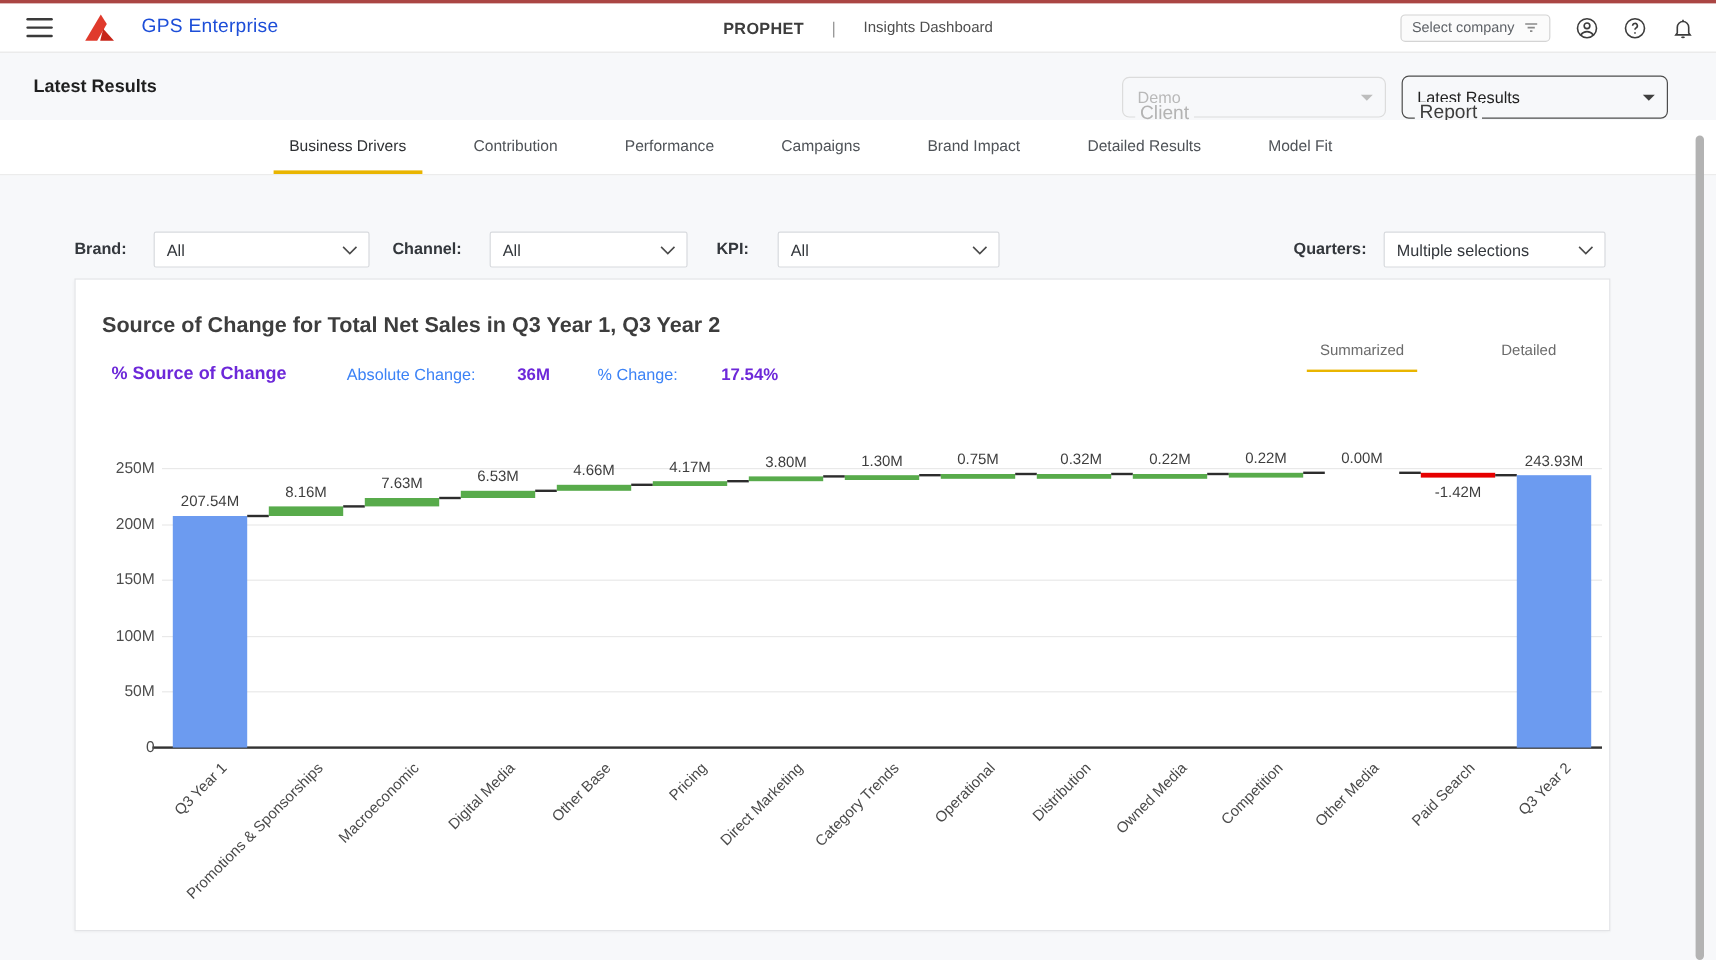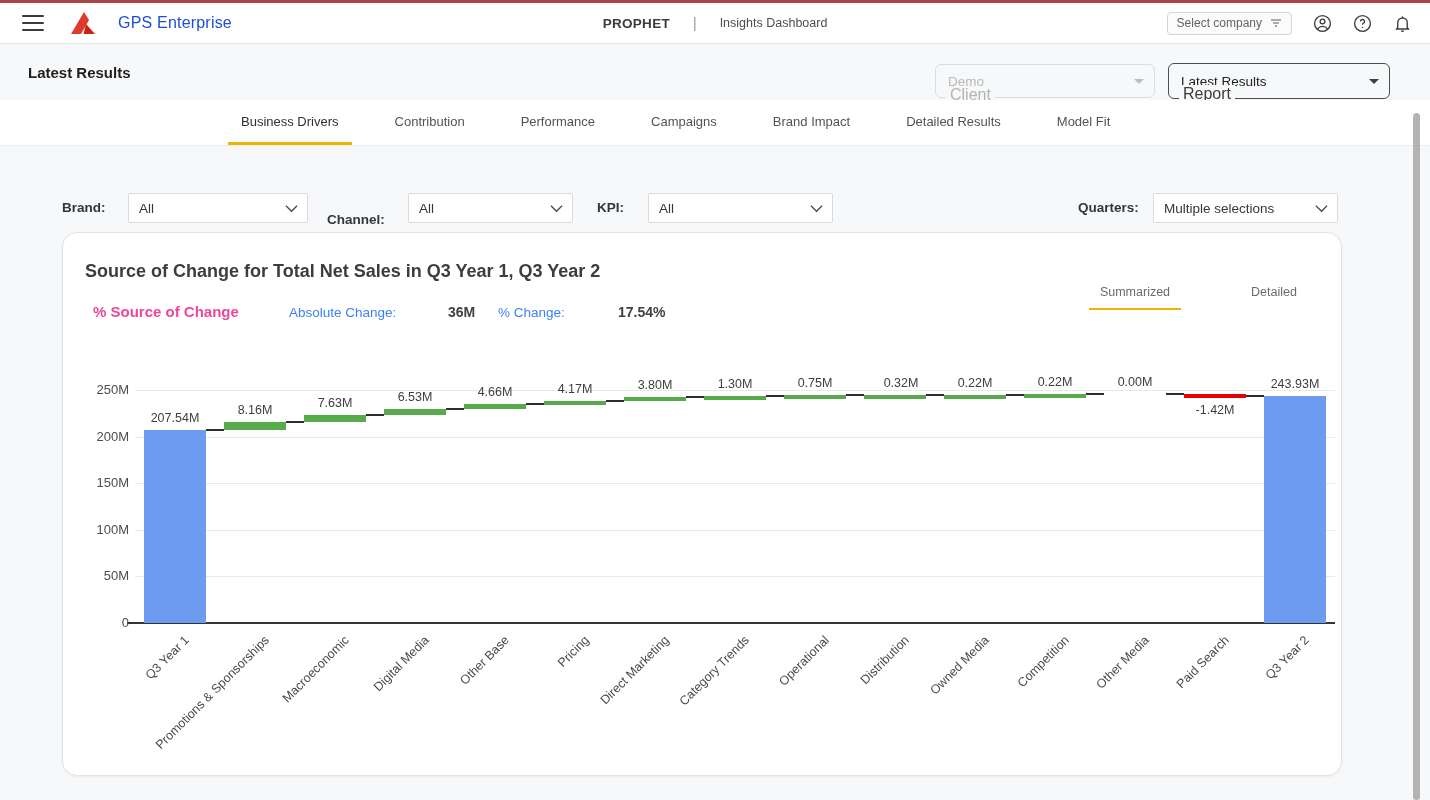--- a/index.html
+++ b/index.html
@@ -51,25 +51,25 @@
   
   .filterbar { position:absolute; left:0; top:146px; width:100%; height:86px; }
   .flabel { position:absolute; font-size:13.5px; font-weight:700; color:#33373c; top:54px; }
   .fselect { position:absolute; top:47px; height:30px; background:#fff; border:1px solid #d8dade; border-radius:2px;
              display:flex; align-items:center; justify-content:space-between; padding:0 9px 0 10px;
              font-size:13.5px; color:#33373c; cursor:pointer; }
   .chev { width:13px; height:9px; }
 
   
   .card { position:absolute; left:62px; top:232px; width:1280px; height:544px; background:#ffffff;
-          border:1px solid #e2e3e6; border-radius:15px; box-shadow:0 1px 3px rgba(0,0,0,0.06); }
+          border:1px solid #e2e3e6; border-radius:0; box-shadow:0 1px 3px rgba(0,0,0,0.06); }
   .card-title { position:absolute; left:22px; top:28px; font-size:18px; font-weight:700; color:#3d3d3d; }
-  .metric-name { position:absolute; left:30px; top:70px; font-size:15px; font-weight:700; color:#ec4899; }
+  .metric-name { position:absolute; left:30px; top:70px; font-size:15px; font-weight:700; color:#6d28d9; }
   .mk-label { position:absolute; font-size:13.5px; color:#3b82f6; top:72px; }
-  .mk-value { position:absolute; font-size:14px; font-weight:700; color:#404040; top:71px;margin-left:17px; }
+  .mk-value { position:absolute; font-size:14px; font-weight:700; color:#6d28d9; top:71px; }
   .toggle-item { position:absolute; top:52px; font-size:12.5px; color:#6b6b6b; text-align:center; padding-bottom:9px; cursor:pointer; }
   .toggle-item.active { border-bottom:2px solid #e9b500; }
 
   
   .plot { position:absolute; left:72px; top:140px; width:1200px; height:250px; }
   .gridline { position:absolute; left:0; width:100%; height:1px; background:#e9e9e9; }
   .gridline.zero { height:2px; background:#333333; left:-8px; width:calc(100% + 8px); }
   .ytick { position:absolute; left:-66px; width:60px; text-align:right; font-size:13px; color:#4d4d4d; height:18px; line-height:18px; }
   .bar { position:absolute; }
   .bar.total { background:#6c9bf0; }
@@ -160,21 +160,21 @@
   </div>
 
   <div class="filterbar" id="filterbar">
       <div class="flabel" style="left: 62px;">Brand:</div>
       <div class="fselect" style="left: 128px; width: 180px;">
         <span>All</span>
         <svg class="chev" viewBox="0 0 14 9" fill="none">
           <polyline points="1,1.5 7,7.5 13,1.5" stroke="#4a4a4a" stroke-width="1.4"></polyline>
         </svg>
       </div>
-      <div class="flabel" style="left: 327px; margin-top: 12px;">Channel:</div>
+      <div class="flabel" style="left: 327px;">Channel:</div>
       <div class="fselect" style="left: 408px; width: 165px;">
         <span>All</span>
         <svg class="chev" viewBox="0 0 14 9" fill="none">
           <polyline points="1,1.5 7,7.5 13,1.5" stroke="#4a4a4a" stroke-width="1.4"></polyline>
         </svg>
       </div>
       <div class="flabel" style="left: 597px;">KPI:</div>
       <div class="fselect" style="left: 648px; width: 185px;">
         <span>All</span>
         <svg class="chev" viewBox="0 0 14 9" fill="none">

